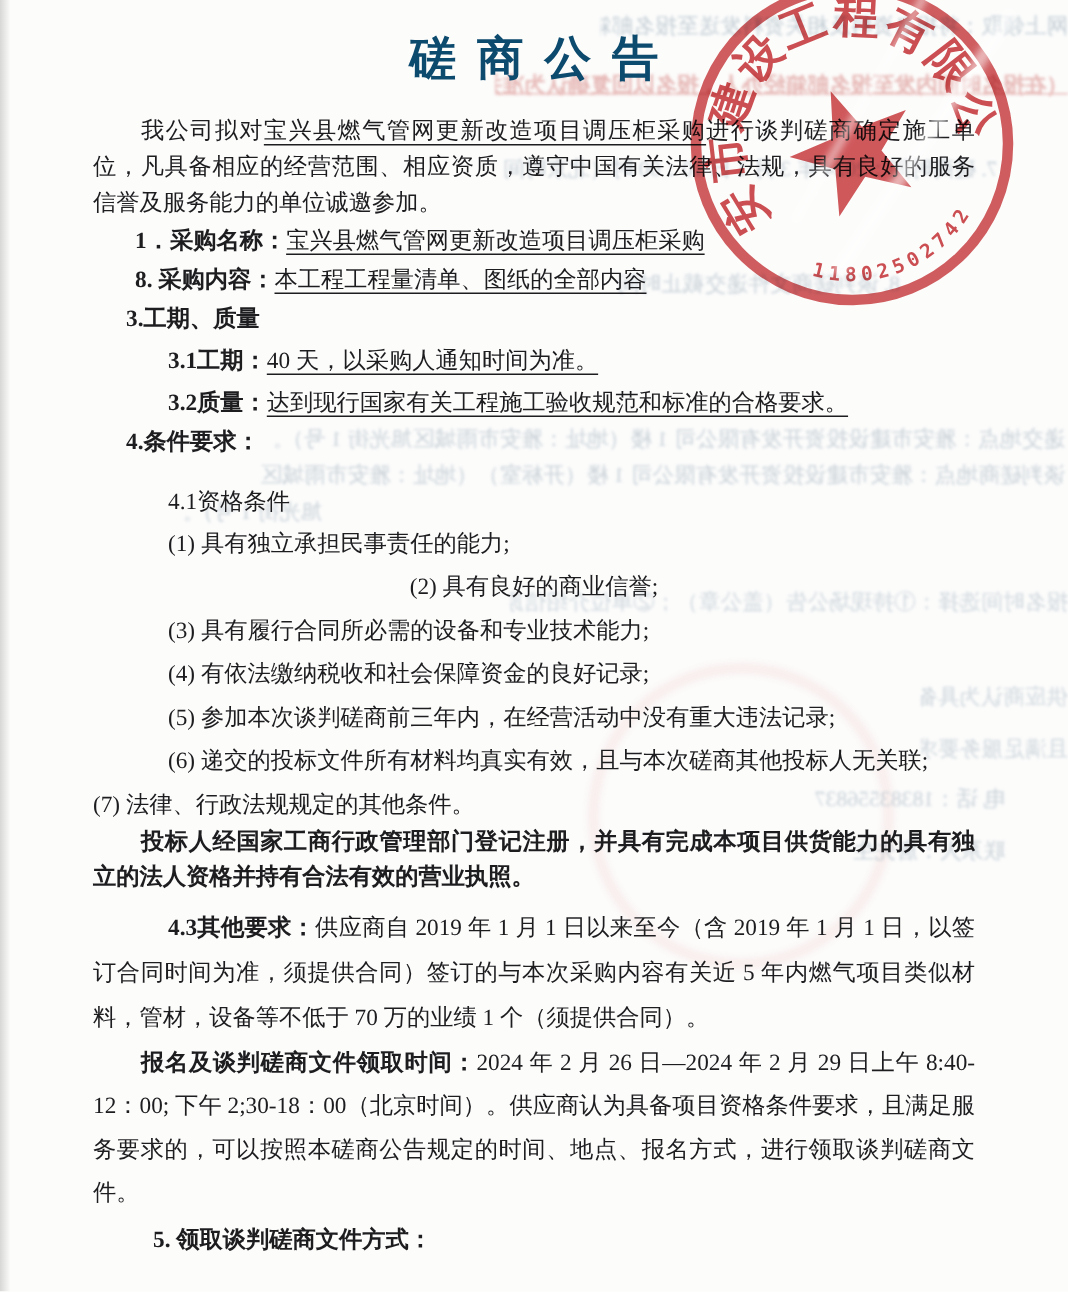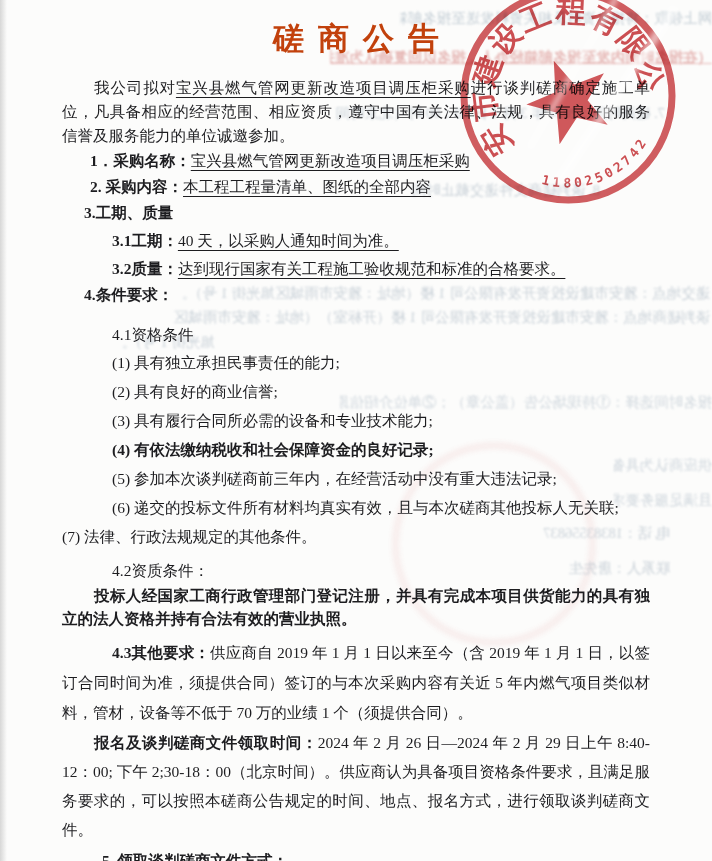--- a/index.html
+++ b/index.html
@@ -11,21 +11,21 @@
   }
   
   .scan-edge{position:absolute;left:0;top:0;width:7px;height:100%;
     background:linear-gradient(90deg,rgba(120,120,120,.28),rgba(120,120,120,0));
     pointer-events:none;}
   
   .doc{position:absolute;left:0;top:0;width:712px;padding:14px 62px 0 62px;
     box-sizing:border-box;z-index:3;}
   .title{text-align:center;font-size:31px;font-weight:bold;letter-spacing:14px;
     padding-left:14px; 
-    margin:4px 0 2px 0;color:#c2410c;}
+    margin:4px 0 2px 0;color:#0c4a6e;}
   .line{font-size:15.5px;line-height:26px;}
   .line .b{font-weight:bold;}
   .line .u{text-decoration:underline;text-underline-offset:4px;text-decoration-thickness:1.2px;}
   .j{text-align:justify;}
   
   .bleed{position:absolute;left:0;top:0;width:712px;height:861px;z-index:1;pointer-events:none;}
   .bleed-line{position:absolute;transform:scaleX(-1);filter:blur(1.2px);opacity:.62;
     white-space:nowrap;overflow:hidden;font-size:14.5px;line-height:20px;
     font-family:"Liberation Serif","DejaVu Serif",serif;}
   .bleed-ring{position:absolute;border-radius:50%;filter:blur(2.5px);opacity:.8;}
@@ -57,34 +57,33 @@
     <div class="bleed-line" style="left: 614px; top: 490px; width: 98px; color: rgb(179, 191, 202);">且满足服务要求的可以按照</div>
     <div class="bleed-line" style="left: 430px; top: 523px; width: 240px; color: rgb(169, 182, 194);">电 话：18383556837</div>
     <div class="bleed-line" style="left: 430px; top: 558px; width: 240px; color: rgb(169, 182, 194);">联系人：唐先生</div>
   </div>
 
 <div class="doc" id="doc">
   <div class="title">磋商公告</div>
   <div id="doc-lines">
       <div class="line j" style="margin-top: 16px; text-indent: 32px; line-height: 24px;"><span class="">我公司拟对</span><span class="u">宝兴县燃气管网更新改造项目调压柜采购</span><span class="">进行谈判磋商确定施工单位，凡具备相应的经营范围、相应资质，遵守中国有关法律、法规，具有良好的服务信誉及服务能力的单位诚邀参加。</span></div>
       <div class="line" style="margin-top: 0px; margin-left: 28px;"><span class="b ">1．采购名称：</span><span class="u">宝兴县燃气管网更新改造项目调压柜采购</span></div>
-      <div class="line" style="margin-top: 0px; margin-left: 28px;"><span class="b ">2. 采购内容：</span><span class="u">本工程工程量清单、图纸的全部内容</span></div>
+      <div class="line" style="margin-top: 0px; margin-left: 28px;"><span class="b ">8. 采购内容：</span><span class="u">本工程工程量清单、图纸的全部内容</span></div>
       <div class="line" style="margin-top: 0px; margin-left: 22px;"><span class="b ">3.工期、质量</span></div>
       <div class="line" style="margin-top: 2px; margin-left: 50px;"><span class="b ">3.1工期：</span><span class="u">40 天，以采购人通知时间为准。</span></div>
       <div class="line" style="margin-top: 2px; margin-left: 50px;"><span class="b ">3.2质量：</span><span class="u">达到现行国家有关工程施工验收规范和标准的合格要求。</span></div>
       <div class="line" style="margin-top: 0px; margin-left: 22px;"><span class="b ">4.条件要求：</span></div>
       <div class="line" style="margin-top: 14px; margin-left: 50px;"><span class="">4.1资格条件</span></div>
       <div class="line" style="margin-top: 2px; margin-left: 50px;"><span class="">(1) 具有独立承担民事责任的能力;</span></div>
-      <div class="line" style="margin-top: 3px; margin-left: 50px;"><span class="">(2) 具有良好的商业信誉;</span></div>
+      <div class="line" style="margin-top: 3px;  text-align: center;"><span class="">(2) 具有良好的商业信誉;</span></div>
       <div class="line" style="margin-top: 3px; margin-left: 50px;"><span class="">(3) 具有履行合同所必需的设备和专业技术能力;</span></div>
-      <div class="line" style="margin-top: 3px; margin-left: 50px; font-weight: bold;"><span class="">(4) 有依法缴纳税收和社会保障资金的良好记录;</span></div>
+      <div class="line" style="margin-top: 3px; margin-left: 50px;"><span class="">(4) 有依法缴纳税收和社会保障资金的良好记录;</span></div>
       <div class="line" style="margin-top: 3px; margin-left: 50px;"><span class="">(5) 参加本次谈判磋商前三年内，在经营活动中没有重大违法记录;</span></div>
       <div class="line" style="margin-top: 3px; margin-left: 50px;"><span class="">(6) 递交的投标文件所有材料均真实有效，且与本次磋商其他投标人无关联;</span></div>
       <div class="line" style="margin-top: 3px; "><span class="">(7) 法律、行政法规规定的其他条件。</span></div>
-      <div class="line" style="margin-top: 8px; margin-left: 50px;"><span class="">4.2资质条件：</span></div>
       <div class="line j" style="margin-top: 0px; text-indent: 32px; line-height: 23px;"><span class="b ">投标人经国家工商行政管理部门登记注册，并具有完成本项目供货能力的具有独立的法人资格并持有合法有效的营业执照。</span></div>
       <div class="line j" style="margin-top: 8px; text-indent: 50px; line-height: 30px;"><span class="b ">4.3其他要求：</span><span class="">供应商自 2019 年 1 月 1 日以来至今（含 2019 年 1 月 1 日，以签订合同时间为准，须提供合同）签订的与本次采购内容有关近 5 年内燃气项目类似材料，管材，设备等不低于 70 万的业绩 1 个（须提供合同）。</span></div>
       <div class="line j" style="margin-top: 0px; text-indent: 32px; line-height: 29px;"><span class="b ">报名及谈判磋商文件领取时间：</span><span class="">2024 年 2 月 26 日—2024 年 2 月 29 日上午 8:40-12：00; 下午 2;30-18：00（北京时间）。供应商认为具备项目资格条件要求，且满足服务要求的，可以按照本磋商公告规定的时间、地点、报名方式，进行领取谈判磋商文件。</span></div>
       <div class="line" style="margin-top: 4px; margin-left: 40px;"><span class="b ">5.  领取谈判磋商文件方式：</span></div>
     </div>
 </div>
 
 <div class="seal">
   <svg viewBox="0 0 232 232" aria-hidden="true">
     <circle cx="116" cy="116" r="104" fill="none" stroke="currentColor" stroke-width="7" opacity="0.92"></circle>

